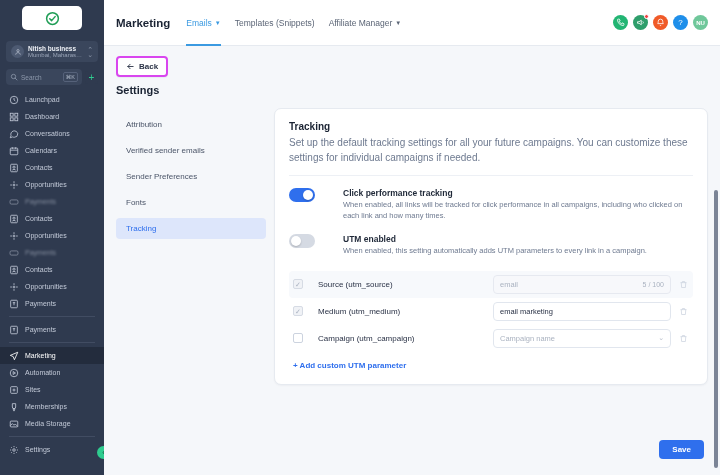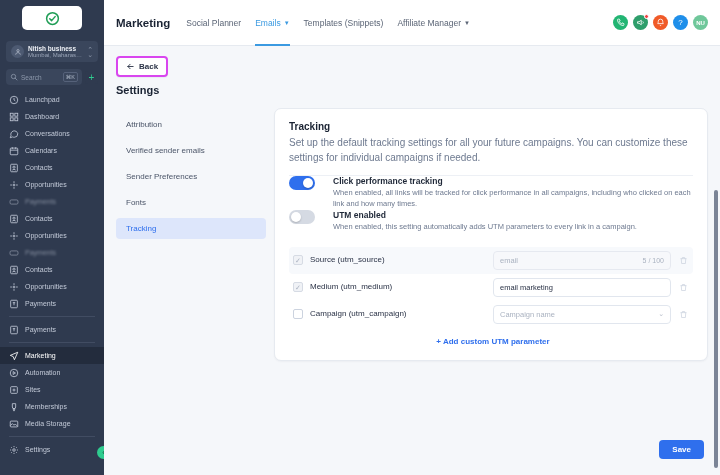--- a/index.html
+++ b/index.html
@@ -126,21 +126,21 @@
   .card {
     flex: 1; background: #ffffff; border: 1px solid #e6eaf0; border-radius: 7px;
     padding: 12px 14px 14px 14px;
     box-shadow: 0 1px 2px rgba(20,30,60,.04);
     max-height: 296px; overflow: hidden;
   }
   .card-title { font-size: 10px; font-weight: bold; color: #1a2333; }
   .card-desc { font-size: 10px; color: #6e7a90; line-height: 1.45; margin-top: 4px; }
   .divider { height: 1px; background: #edf0f5; margin: 10px 0 0 0; }
 
-  .toggle-row { display: flex; gap: 18px; }
+  .toggle-row { display: flex; gap: 28px; margin-top: 12px; }
   .toggle {
     width: 26px; height: 14px; border-radius: 8px; flex: 0 0 26px; position: relative;
     background: #d5dae3;
   }
   .toggle.on { background: #2f6fed; }
   .toggle .knob {
     position: absolute; top: 2px; left: 2px; width: 10px; height: 10px; border-radius: 50%; background: #fff;
     box-shadow: 0 1px 2px rgba(0,0,0,.2);
   }
   .toggle.on .knob { left: 14px; }
@@ -149,40 +149,40 @@
 
   .utm-table { margin-top: 14px; }
   .utm-head { display: flex; font-size: 7.5px; color: #6e7a90; padding: 0 4px 6px 4px; }
   .utm-head .c1 { width: 200px; flex: 0 0 200px; }
   .utm-head .c2 { flex: 1; }
   .utm-row {
     display: flex; align-items: center; height: 27px; padding: 0 4px;
     border-radius: 4px;
   }
   .utm-row.alt { background: #f7f9fc; }
-  .utm-name { width: 200px; flex: 0 0 200px; display: flex; gap: 7px; font-size: 8px; color: #2a3246; }
+  .utm-name { width: 200px; flex: 0 0 200px; display: flex; align-items: center; gap: 15px; font-size: 8px; color: #2a3246; }
   .cbox {
     width: 10px; height: 10px; border-radius: 2px; border: 1px solid #ccd3df; background: #fff;
     flex: 0 0 10px; display: flex; align-items: center; justify-content: center;
   }
   .cbox.checked { background: #f0f2f6; border-color: #d6dbe4; }
   .cbox.checked::after { content: "✓"; font-size: 7px; color: #aab2c0; line-height: 1; }
   .utm-val { flex: 1; display: flex; align-items: center; gap: 6px; justify-content: space-between; }
   .fld {
     flex: 1; height: 19px; border: 1px solid #e1e6ee; border-radius: 4px; background: #fff;
     display: flex; align-items: center; padding: 0 6px; font-size: 7.5px; color: #2a3246;
   }
   .fld.disabled { background: #f7f8fb; border-color: #e6e9f0; color: #aab2c0; }
   .fld .grow { flex: 1; }
   .fld .cnt { font-size: 7px; color: #aab2c0; }
   .fld .sel-caret { font-size: 7px; color: #b6bdca; }
   .fld .ph { color: #aab2c0; }
   .trash { width: 12px; flex: 0 0 12px; display: flex; align-items: center; justify-content: center; }
   .trash svg { width: 9px; height: 9px; }
-  .add-link { font-size: 8px; color: #2f6fed; font-weight: bold; margin-top: 9px; padding-left: 4px; text-align: center; }
+  .add-link { font-size: 8px; color: #2f6fed; font-weight: bold; margin-top: 9px; padding-left: 4px; }
 
   .save-btn {
     position: absolute; right: 16px; bottom: 16px;
     background: #2f6fed; color: #fff; font-size: 8px; font-weight: bold;
     border-radius: 4px; padding: 5px 13px;
   }
 
   .vscroll {
     position: absolute; right: 2px; top: 190px; width: 4px; height: 278px;
     background: #7b8496; border-radius: 2px;
@@ -417,23 +417,20 @@
     </nav>
 
     <div class="collapse-btn">‹</div>
   </aside>
 
   <section class="main">
 
     <div class="topbar">
       <div class="app-title">Marketing</div>
       <div class="tabs">
-        <div class="tab">
-            <span>Social Planner</span>
-          </div>
         <div class="tab active">
             <span>Emails</span>
             <span class="caret">▼</span>
           </div>
         <div class="tab">
             <span>Templates (Snippets)</span>
           </div>
         <div class="tab">
             <span>Affiliate Manager</span>
             <span class="caret">▼</span>

